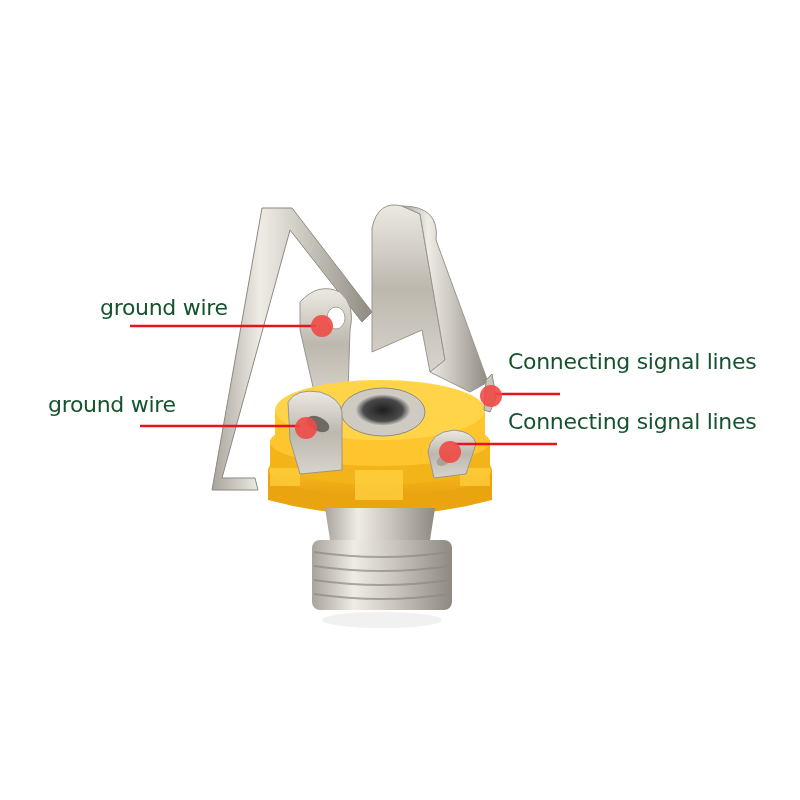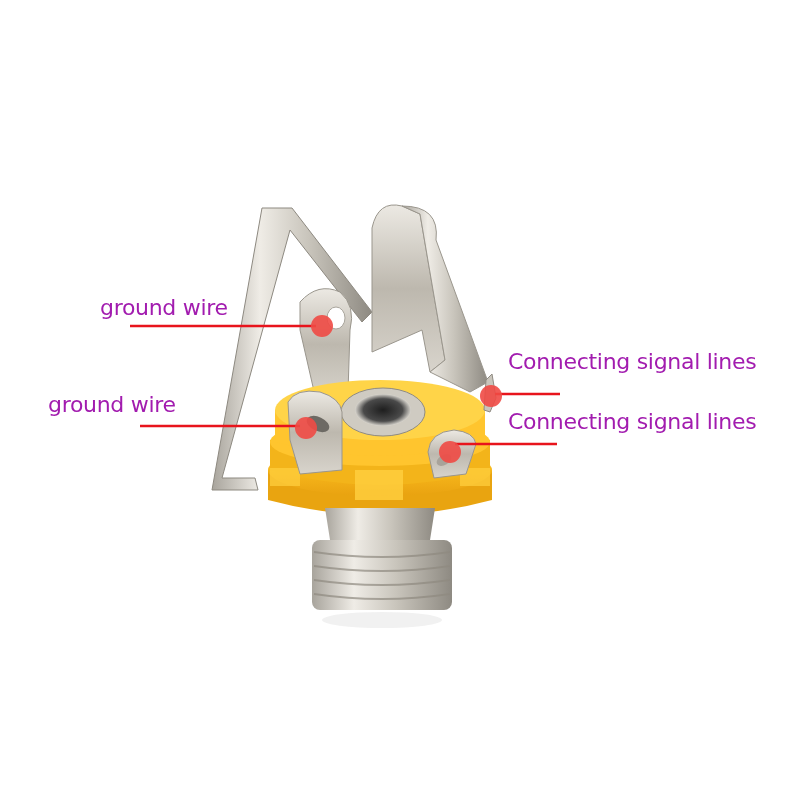--- a/index.html
+++ b/index.html
@@ -1,19 +1,19 @@
 <!DOCTYPE html>
 <html><head>
 <meta charset="utf-8">
 <style>
   html, body { margin: 0; padding: 0; background: #ffffff; }
   body { width: 800px; height: 800px; position: relative; overflow: hidden; font-family: "DejaVu Sans", sans-serif; }
   .stage { position: absolute; left: 0; top: 0; width: 800px; height: 800px; }
   .label {
-    position: absolute; color: #a21caf; font-size: 22px; line-height: 24px;
+    position: absolute; color: #14532d; font-size: 22px; line-height: 24px;
     white-space: nowrap; font-family: "DejaVu Sans", sans-serif; letter-spacing: -0.3px;
   }
   .label.g1 { left: 100px; top: 296px; }
   .label.g2 { left: 48px; top: 393px; }
   .label.s1 { left: 508px; top: 350px; }
   .label.s2 { left: 508px; top: 410px; }
   svg { position: absolute; left: 0; top: 0; }
 </style>
 </head>
 <body>

